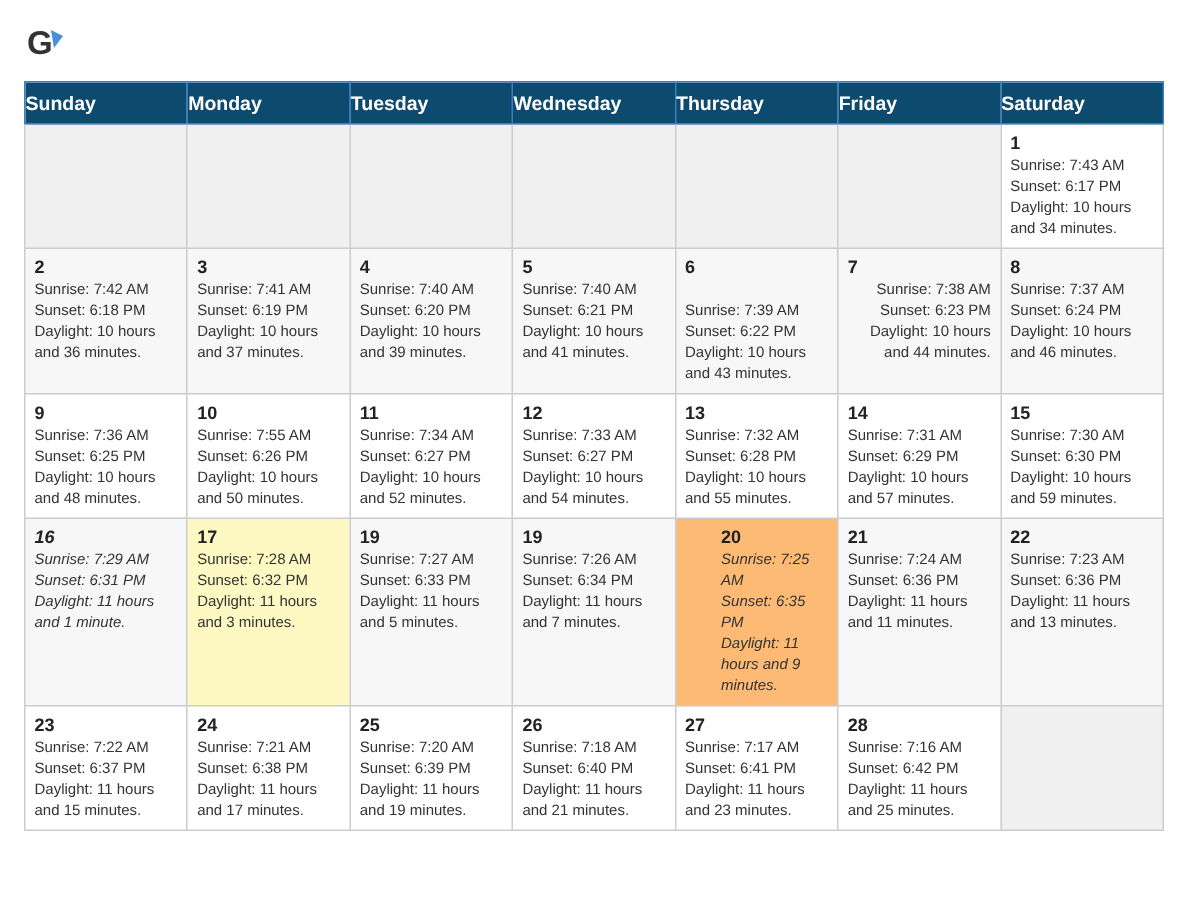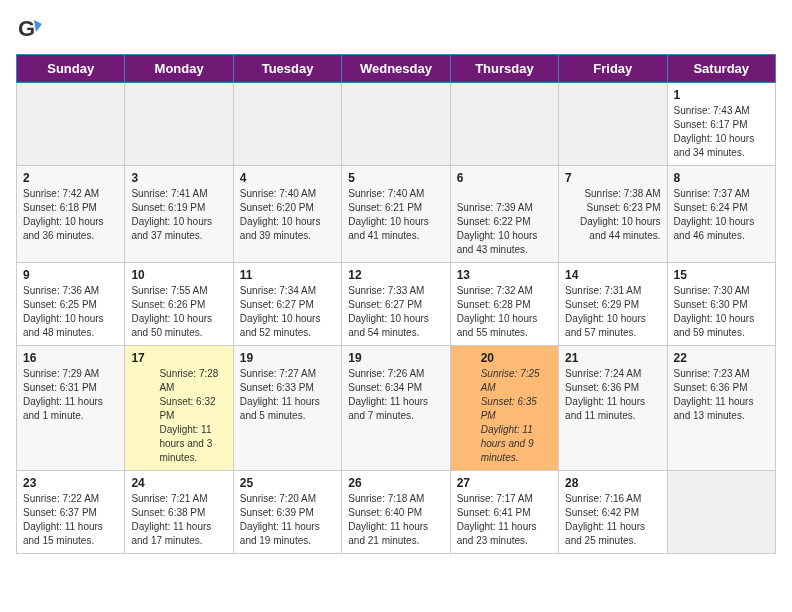--- a/index.html
+++ b/index.html
@@ -44,26 +44,26 @@
     .location {
       font-size: 15px;
       color: #444;
     }
     .calendar {
       width: 100%;
       border-collapse: collapse;
       border: 1px solid #ccc;
     }
     .calendar th {
-      background: #701a75;
+      background: #0c4a6e;
       color: #fff;
       font-size: 13px;
       font-weight: bold;
       padding: 6px 0;
-      text-align: center;
+      text-align: left;
       border: 1px solid #3a7fc1;
     }
     .calendar td {
       vertical-align: top;
       border: 1px solid #ccc;
       padding: 5px 6px;
       width: calc(100% / 7);
       min-height: 80px;
       font-size: 10.5px;
       color: #333;
@@ -218,29 +218,29 @@
 Daylight: 10 hours and 57 minutes.</div>
         </td>
         <td>
           <div class="day-num">15</div>
           <div class="day-info" style="white-space: pre-line;">Sunrise: 7:30 AM
 Sunset: 6:30 PM
 Daylight: 10 hours and 59 minutes.</div>
         </td>
       </tr>
       <tr>
-        <td style="background: rgb(247, 247, 247);">
+        <td style="background: rgb(247, 247, 247); font-style: italic;">
           <div class="day-num">16</div>
           <div class="day-info" style="white-space: pre-line;">Sunrise: 7:29 AM
 Sunset: 6:31 PM
 Daylight: 11 hours and 1 minute.</div>
         </td>
         <td style="background: #fef9c3;">
           <div class="day-num">17</div>
-          <div class="day-info" style="white-space: pre-line; margin-left: 28px;">Sunrise: 7:28 AM
+          <div class="day-info" style="white-space: pre-line;">Sunrise: 7:28 AM
 Sunset: 6:32 PM
 Daylight: 11 hours and 3 minutes.</div>
         </td>
         <td style="background: rgb(247, 247, 247);">
           <div class="day-num">19</div>
           <div class="day-info" style="white-space: pre-line;">Sunrise: 7:27 AM
 Sunset: 6:33 PM
 Daylight: 11 hours and 5 minutes.</div>
         </td>
         <td style="background: rgb(247, 247, 247);">

